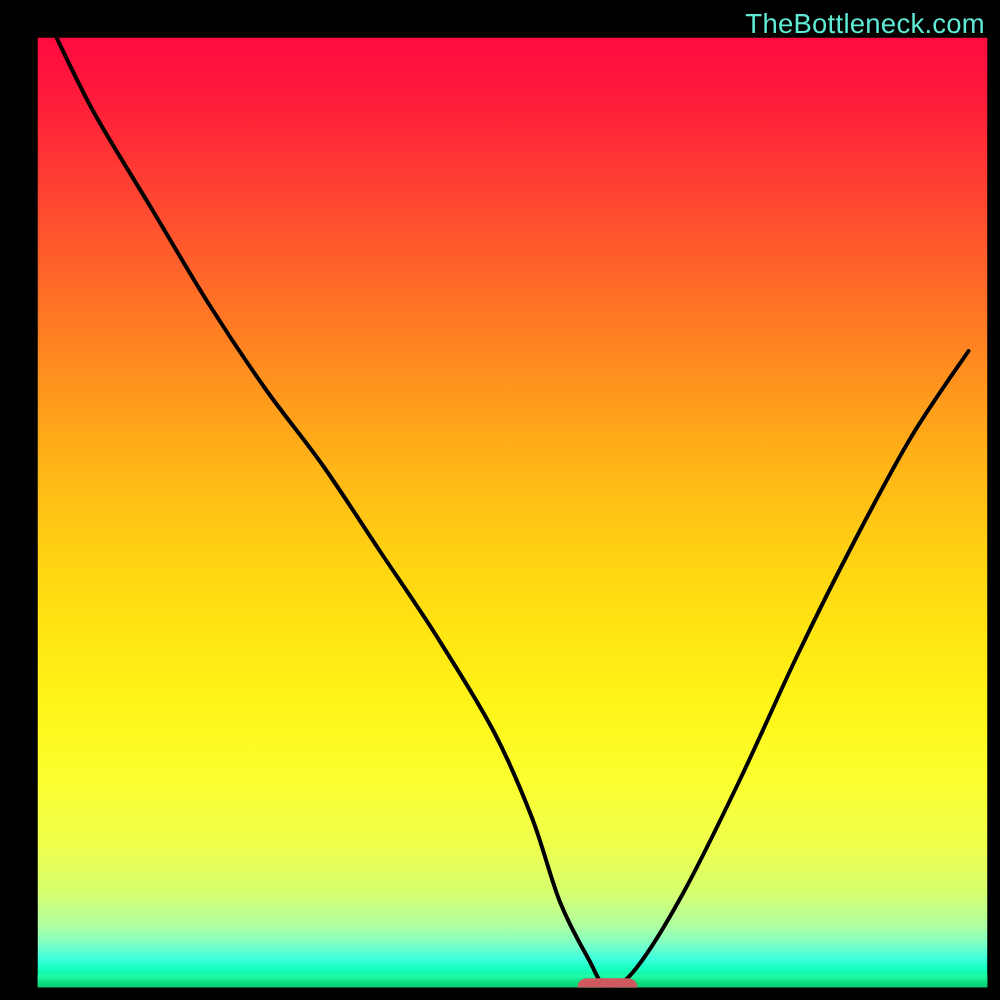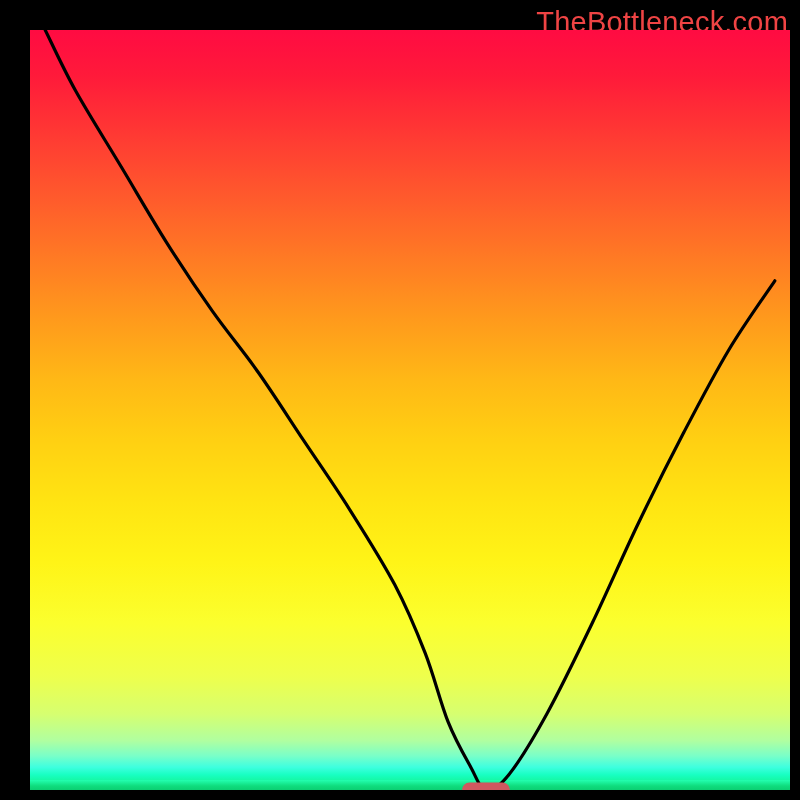--- a/index.html
+++ b/index.html
@@ -14,22 +14,22 @@
   .frame {
     position: relative;
     width: 800px;
     height: 800px;
     background: #000;
   }
   .watermark {
     position: absolute;
     top: 6px;
     right: 12px;
-    color: #ef4444;
-    font-size: 29px;
+    color: #5eead4;
+    font-size: 22px;
     font-weight: 500;
     letter-spacing: 0.2px;
     user-select: none;
   }
   
   .plot {
     position: absolute;
     left: 30px;
     top: 30px;
     width: 760px;   

